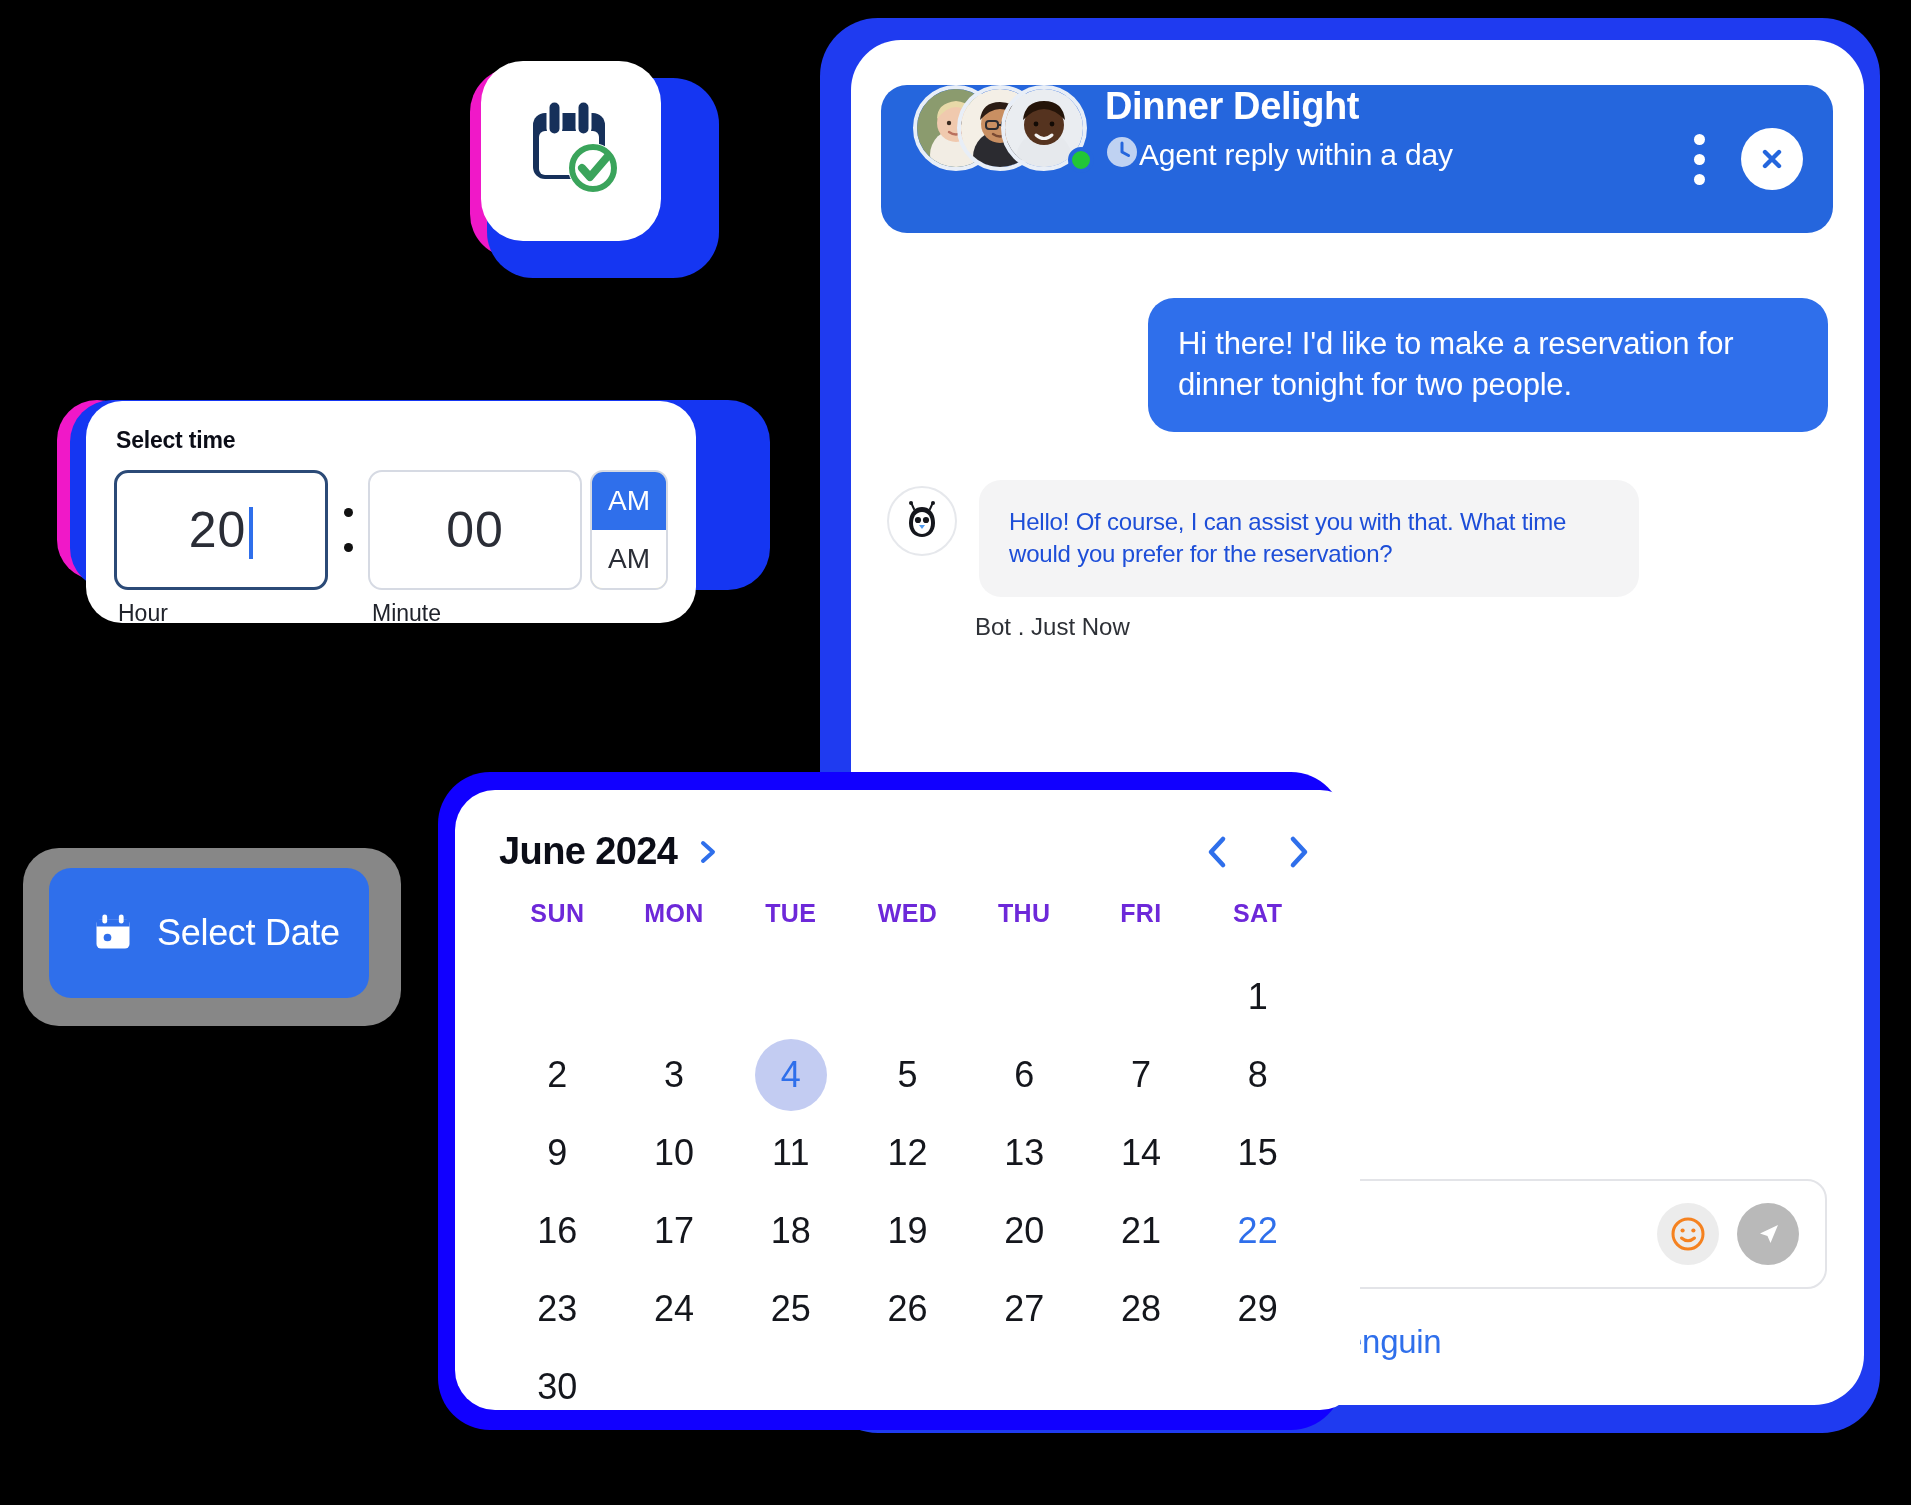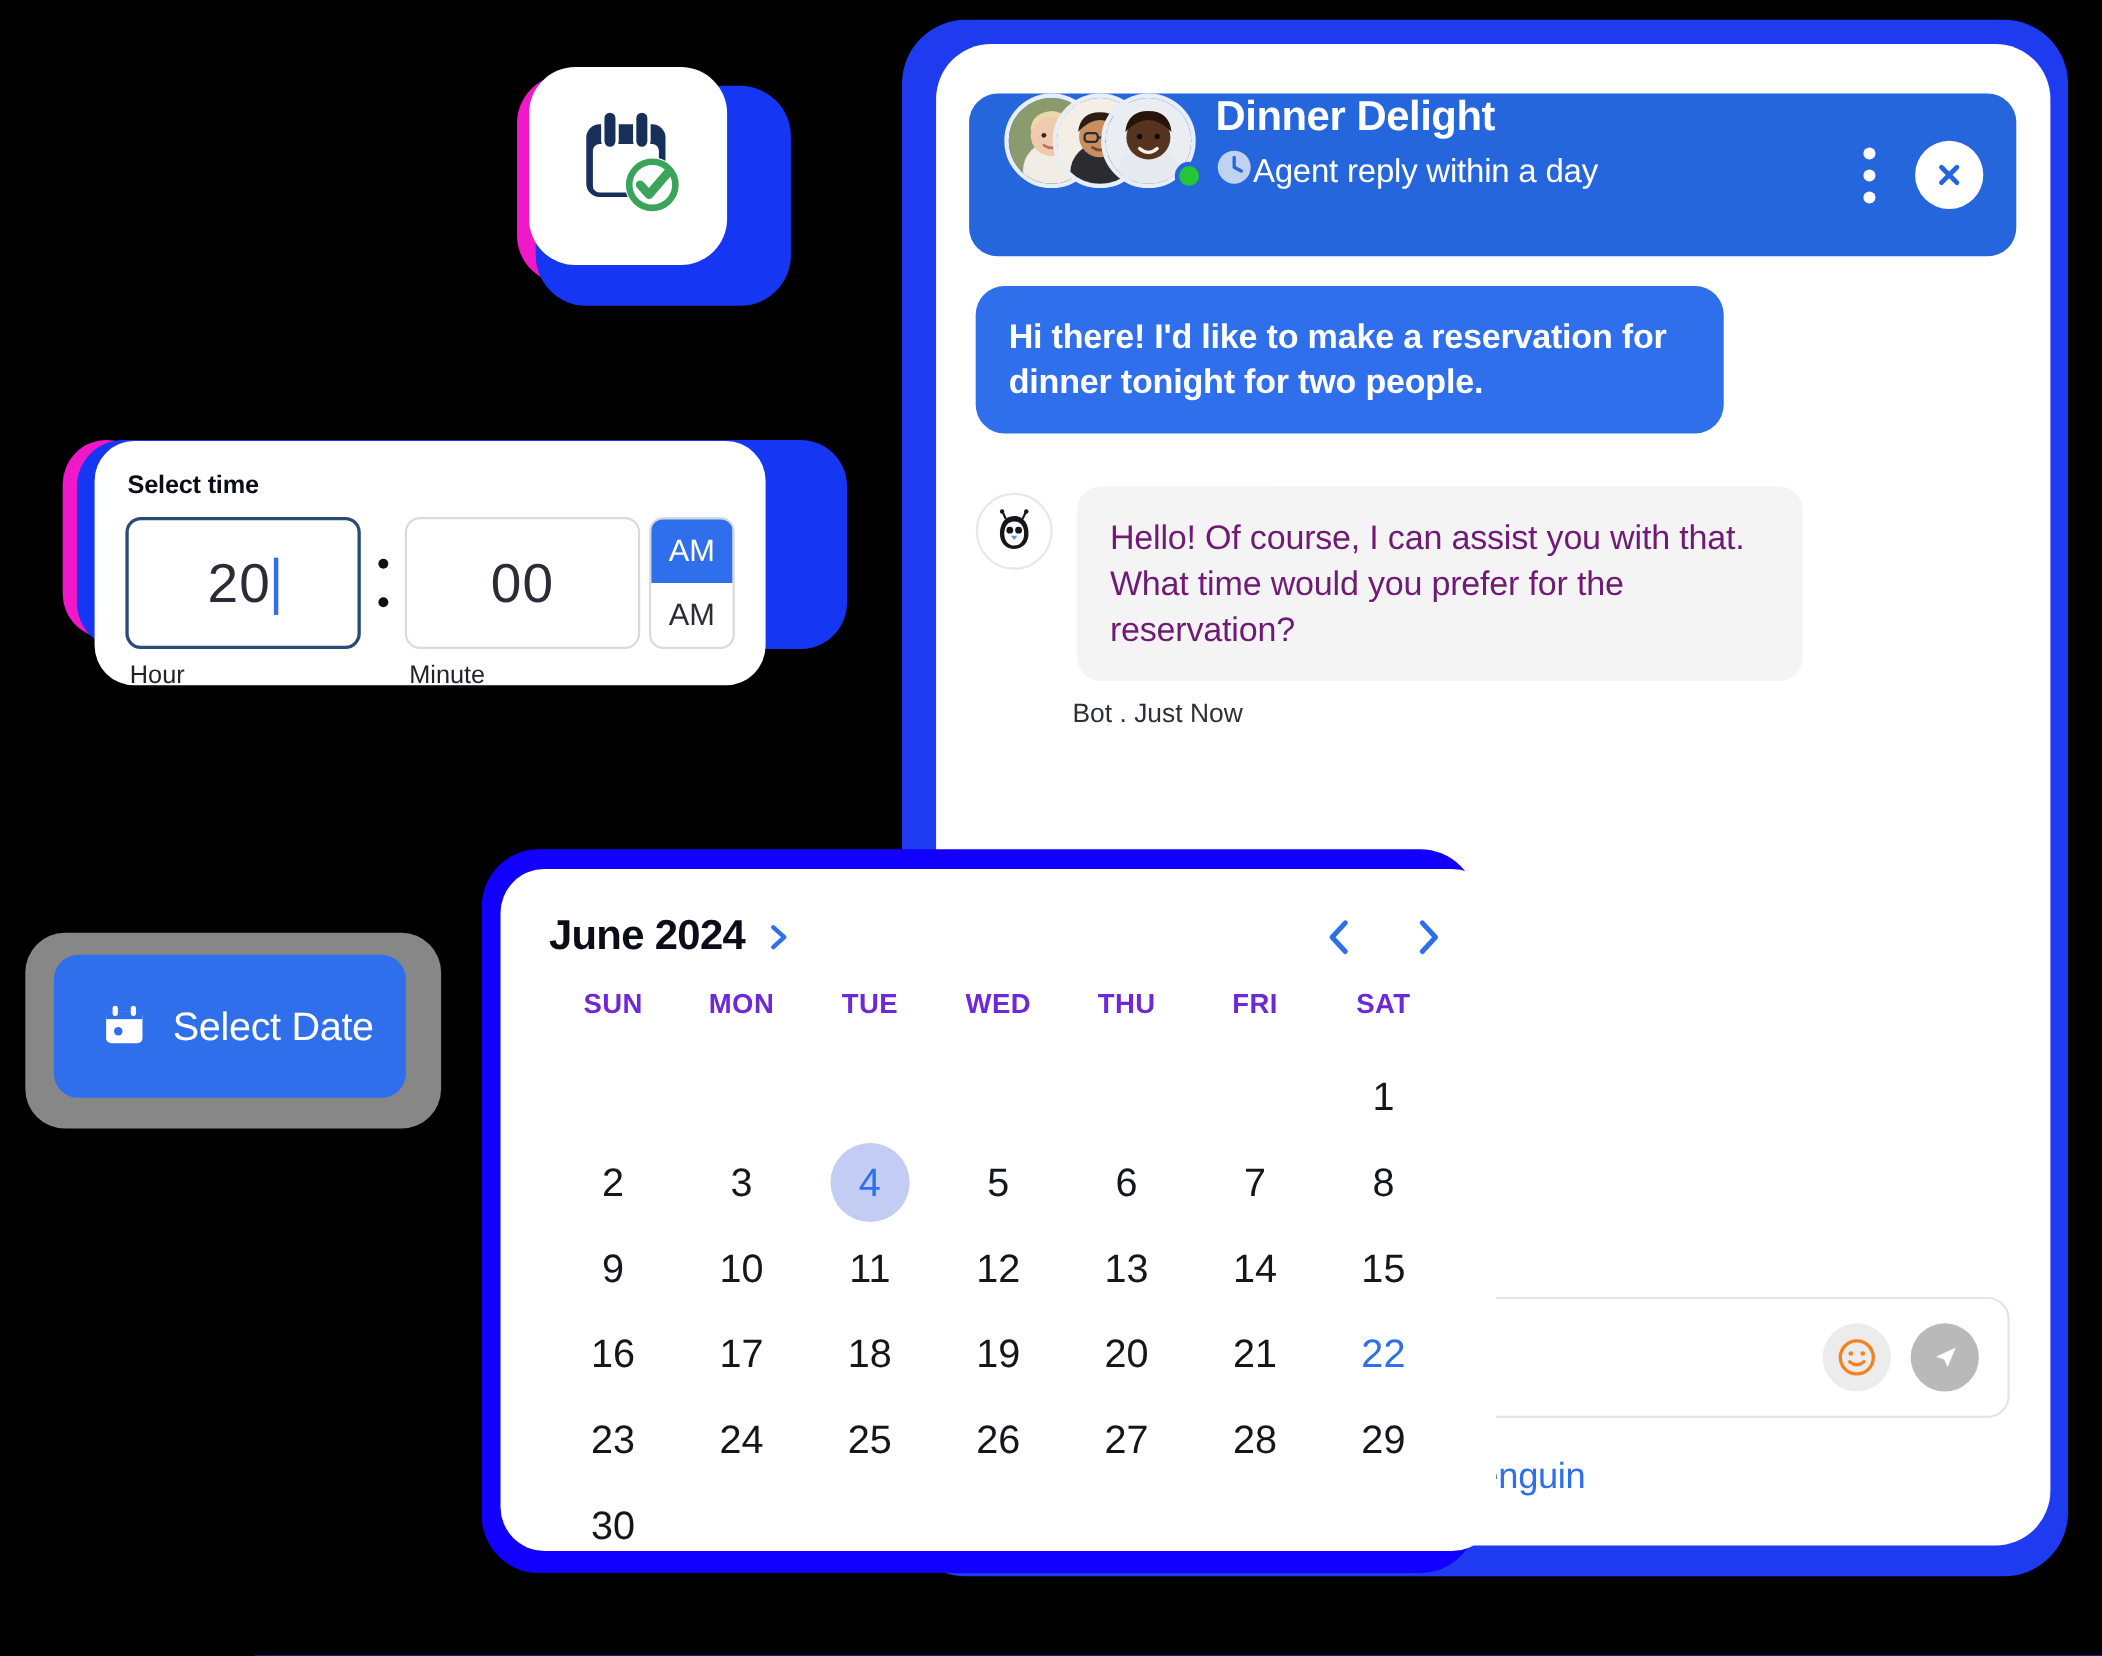--- a/index.html
+++ b/index.html
@@ -106,33 +106,33 @@
   .hdr-actions{margin-left:auto;display:flex;align-items:center;gap:30px;}
   .kebab{display:flex;flex-direction:column;gap:9px;cursor:pointer;padding:6px;}
   .kebab i{display:block;width:11px;height:11px;border-radius:50%;background:#fff;}
   .close-btn{
     width:62px;height:62px;border-radius:50%;background:#fff;
     display:flex;align-items:center;justify-content:center;cursor:pointer;
   }
 
   
   #msgs{position:absolute;left:0;top:220px;width:1013px;padding:0 36px;box-sizing:border-box;}
-  .row-user{display:flex;justify-content:flex-start;font-weight:bold;}
+  .row-user{display:flex;justify-content:flex-end;margin-top:38px;}
   .bub-user{
     max-width:620px;background:#2F6FEB;color:#fff;border-radius:26px;
     padding:26px 30px;font-size:31px;line-height:1.32;letter-spacing:-0.2px;
   }
   .row-bot{display:flex;align-items:flex-start;gap:22px;margin-top:48px;}
   .bot-av{
     width:66px;height:66px;border-radius:50%;border:2px solid #e6e8ec;background:#fff;
     display:flex;align-items:center;justify-content:center;flex:0 0 auto;margin-top:6px;
   }
   .bub-bot{
-    max-width:600px;background:#F4F4F5;color:#701a75;border-radius:22px;
-    padding:26px 30px;font-size:31px;line-height:1.35;letter-spacing:-0.2px;
+    max-width:600px;background:#F4F4F5;color:#1d4ed8;border-radius:22px;
+    padding:26px 30px;font-size:24px;line-height:1.35;letter-spacing:-0.2px;
   }
   .bot-meta{font-size:24px;color:#2d3036;margin:16px 0 0 88px;}
 
   
   #composer{
     position:absolute;left:36px;bottom:116px;width:940px;height:110px;
     border:2px solid #e3e4e8;border-radius:20px;background:#fff;
     display:flex;align-items:center;justify-content:flex-end;padding-right:26px;box-sizing:border-box;
   }
   .emoji-btn{width:62px;height:62px;border-radius:50%;background:#ececec;

